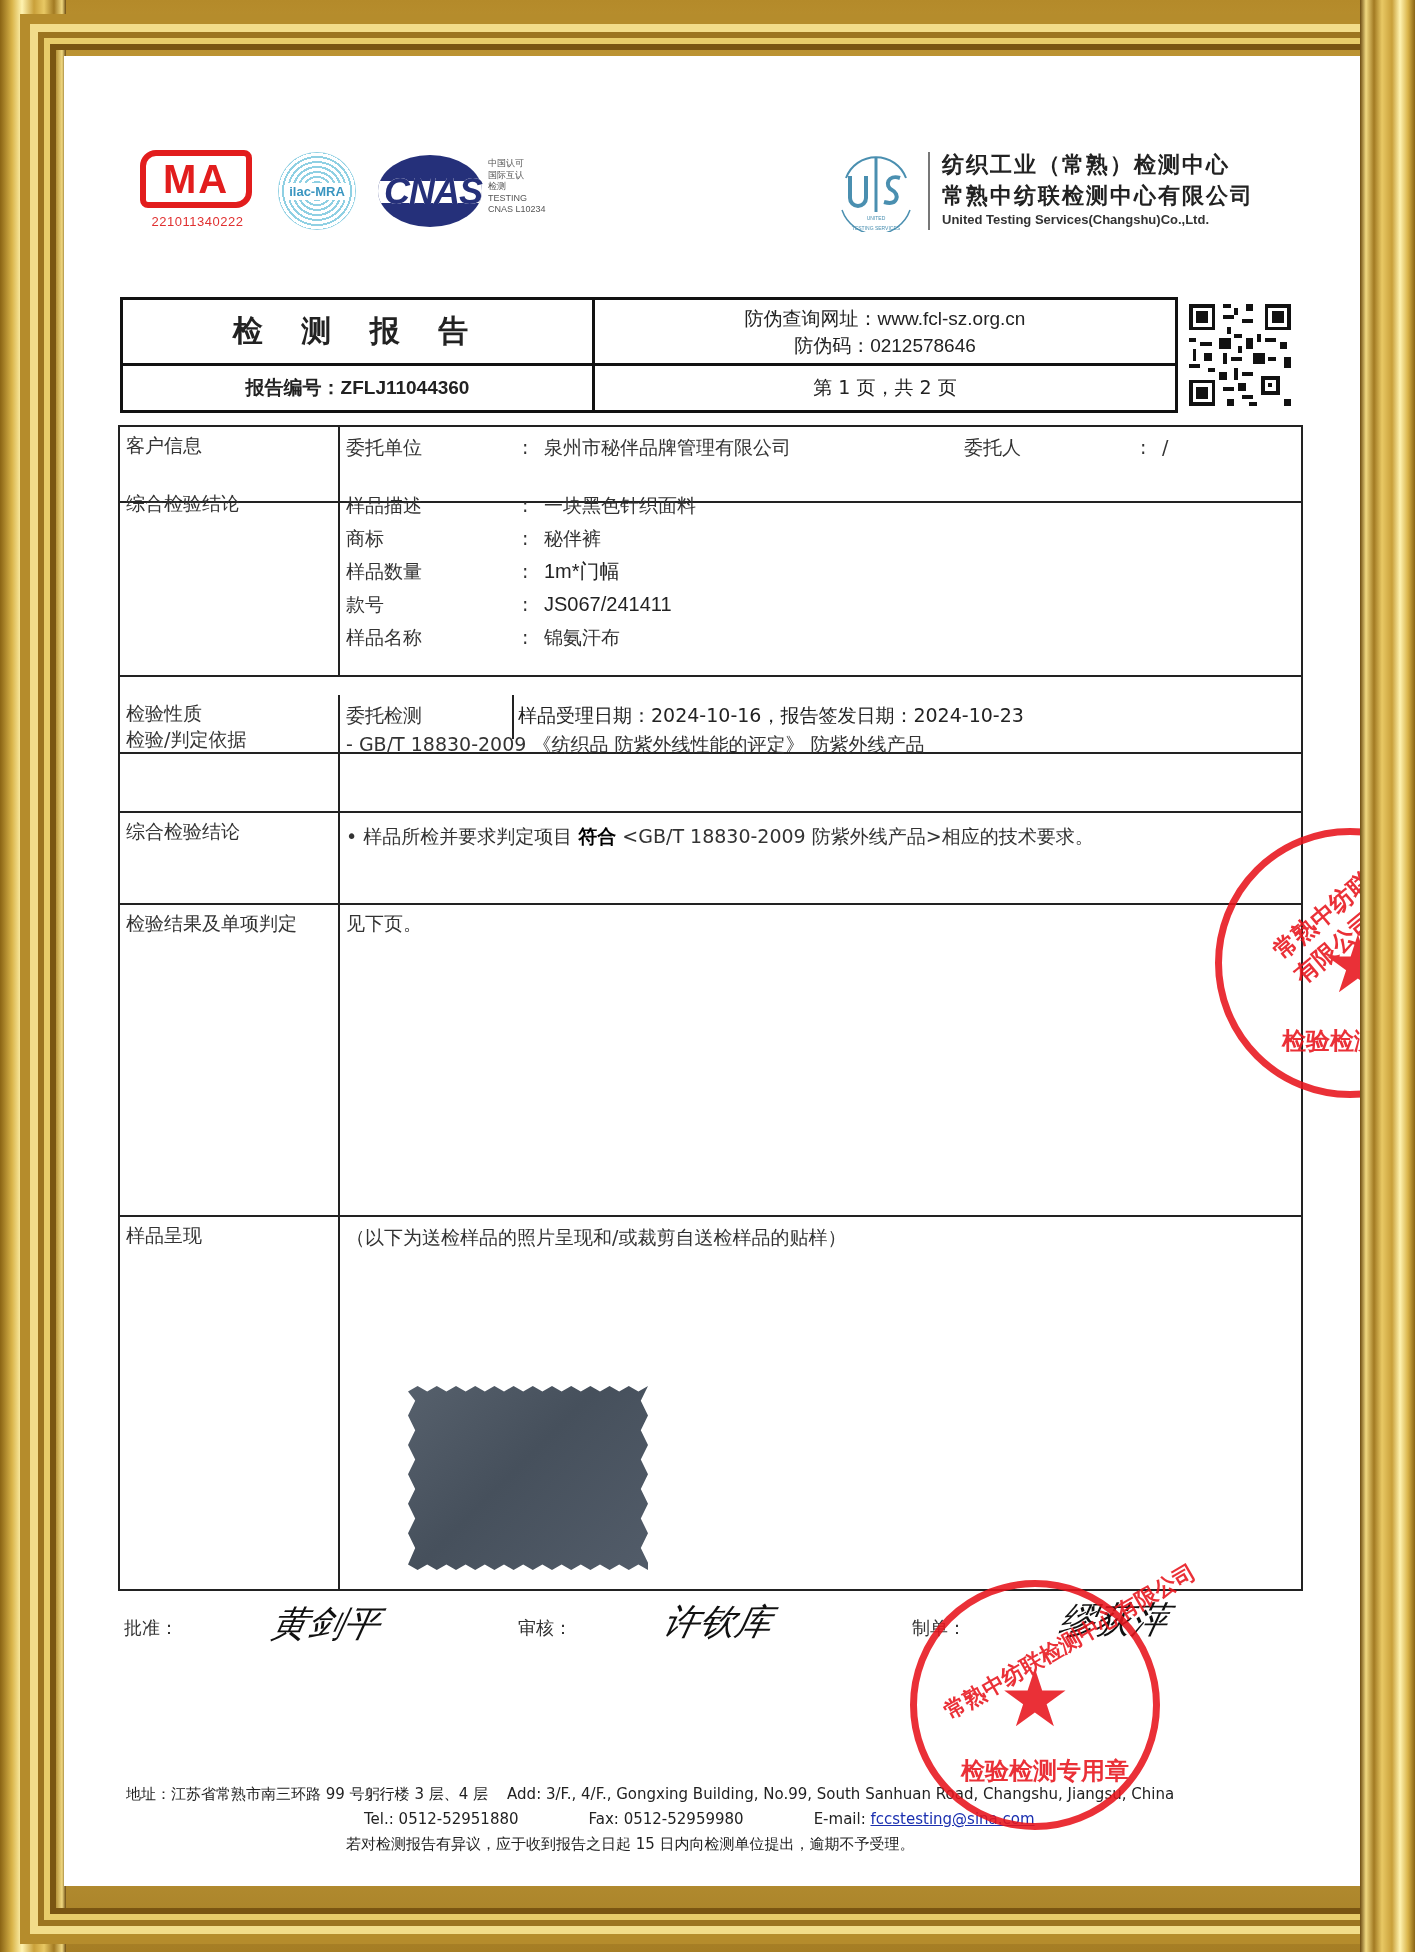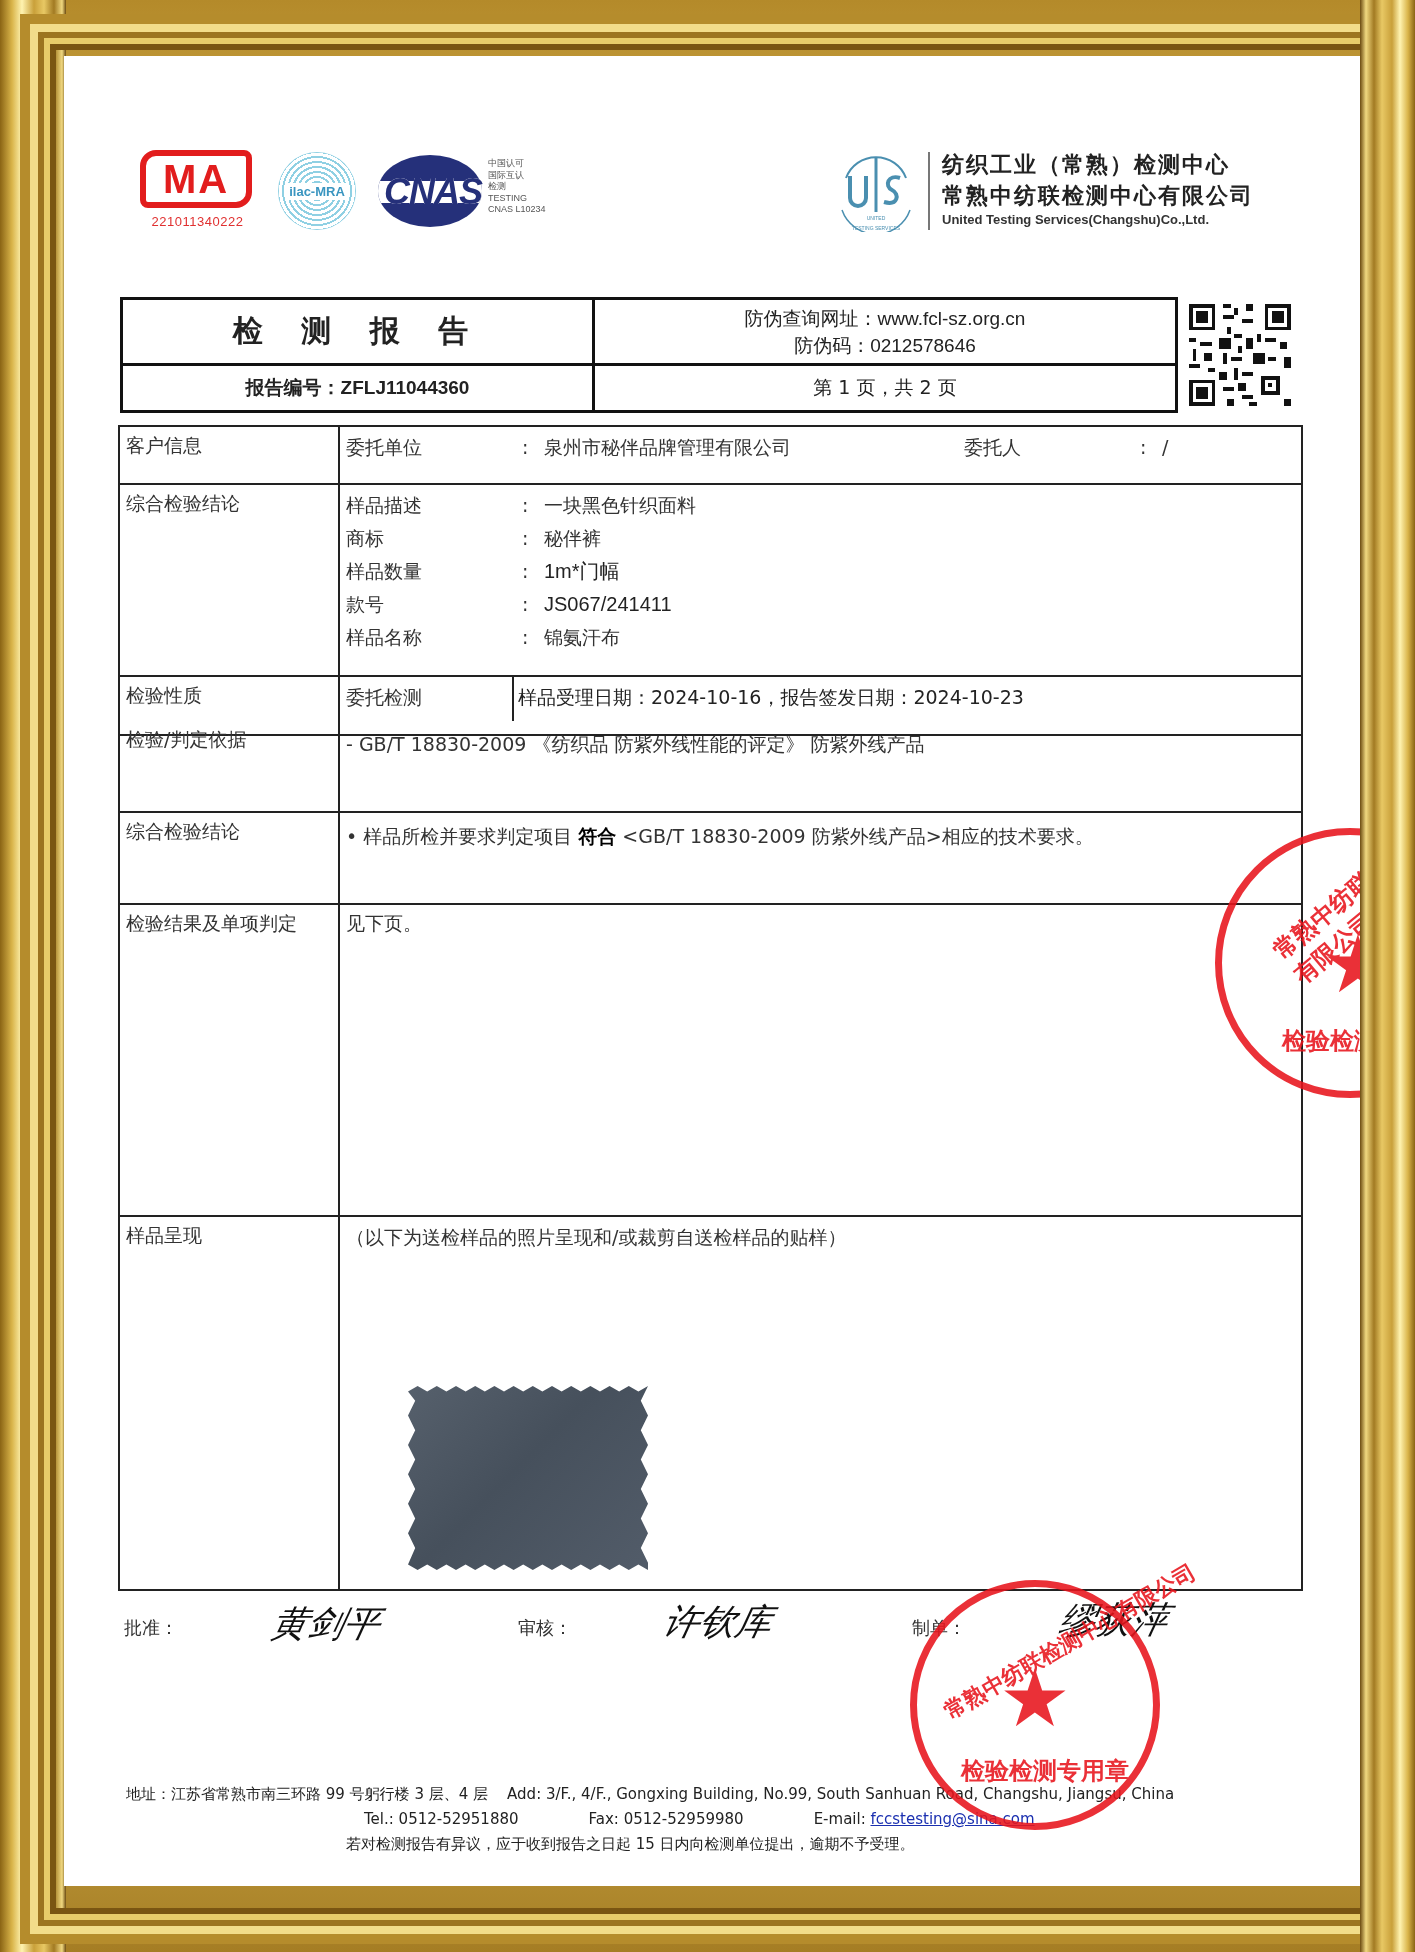--- a/index.html
+++ b/index.html
@@ -166,21 +166,21 @@
       <rect x="14" y="22" width="2" height="2"></rect>
       <rect x="11" y="26" width="2" height="2"></rect>
       <rect x="15" y="25" width="3" height="1"></rect>
       <rect x="17" y="27" width="2" height="1"></rect>
       <rect x="26" y="26" width="2" height="2"></rect>
   </g>
 </svg>
 
 <div class="abs tbl">
 
-  <div class="row" style="top:0;height:58px;">
+  <div class="row" style="top:0;height:76px;">
     <div class="lbl">客户信息</div>
     <div class="vline" style="height:58px;"></div>
     <div class="cell" style="top:4px;width:940px;">
       <div class="kv">
         <span class="k">委托单位</span>
         <span class="colon">:</span>
         <span style="width:420px;">泉州市秘伴品牌管理有限公司</span>
         <span style="width:176px;">委托人</span>
         <span class="colon">:</span>
         <span>/</span>
@@ -213,21 +213,21 @@
           <span class="num">JS067/241411</span>
         </div>
       <div class="kv">
           <span class="k">样品名称</span>
           <span class="colon">:</span>
           <span>锦氨汗布</span>
         </div>
     </div>
   </div>
 
-  <div class="row" style="top:250px;height:59px;">
+  <div class="row" style="top:268px;height:59px;">
     <div class="lbl">检验性质</div>
     <div class="vline" style="height:44px;"></div>
     <div class="cell" style="top:8px;">委托检测</div>
     <div class="vline" style="left:392px;height:44px;"></div>
     <div class="cell num" style="left:398px;top:8px;font-family:'DejaVu Sans',sans-serif;font-size:19px;">样品受理日期：2024-10-16，报告签发日期：2024-10-23</div>
   </div>
 
   <div class="row" style="top:294px;height:92px;">
     <div class="lbl">检验/判定依据</div>
     <div class="vline" style="height:92px;"></div>

